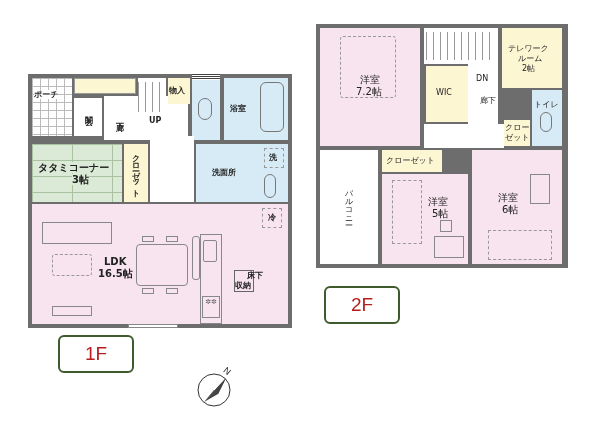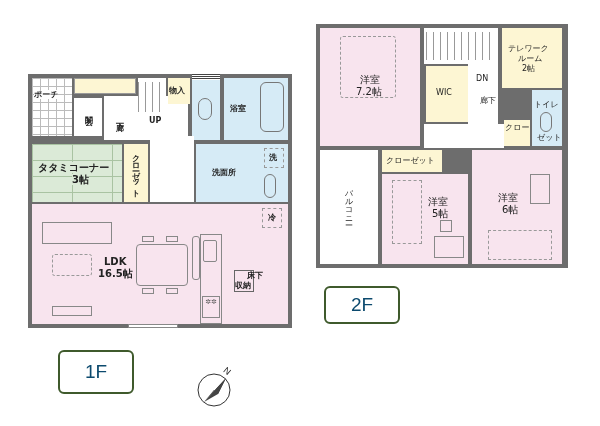--- a/index.html
+++ b/index.html
@@ -10,21 +10,21 @@
   .pink{background:#f8e4ee;}
   .green{background:#dbead7;}
   .blue{background:#d6ebf6;}
   .yellow{background:#fdf6d3;}
   .white{background:#fff;}
   .lbl{position:absolute;font-size:10px;line-height:11px;text-align:center;white-space:nowrap;color:#222;}
   .lbl.sm{font-size:8px;line-height:9px;}
   .lbl.vert{writing-mode:vertical-rl;text-orientation:upright;letter-spacing:0px;}
   .dash{position:absolute;border:1px dashed #999;box-sizing:border-box;}
   .fbox{position:absolute;border:1px solid #888;box-sizing:border-box;background:transparent;}
-  .floor-badge{position:absolute;border:2px solid #3f5a2c;border-radius:6px;background:#fff;font-family:"Liberation Sans",sans-serif;font-size:19px;display:flex;align-items:center;justify-content:center;box-sizing:border-box;color:#0c4a6e;}
+  .floor-badge{position:absolute;border:2px solid #3f5a2c;border-radius:6px;background:#fff;font-family:"Liberation Sans",sans-serif;font-size:19px;display:flex;align-items:center;justify-content:center;box-sizing:border-box;color:#b91c1c;}
   .tatami-grid{position:absolute;background-image:linear-gradient(#a9c3a2 1px,transparent 1px),linear-gradient(90deg,#a9c3a2 1px,transparent 1px);background-size:40px 16px;}
   .stairs{position:absolute;background-image:linear-gradient(90deg,#999 1px,transparent 1px);background-size:7px 100%;}
 </style>
 </head>
 <body>
 
 <div class="abs" style="left:28px;top:74px;width:212px;height:254px;font-weight:bold;">
 
   <div class="abs wall" style="left:0;top:0;width:264px;height:254px;"></div>
 
@@ -120,21 +120,21 @@
   <div class="lbl sm" style="left:192px;top:20px;">テレワーク</div>
   <div class="lbl sm" style="left:202px;top:30px;text-align:center;">ルーム</div>
   <div class="lbl sm" style="left:206px;top:40px;">2帖</div>
 
   <div class="room blue" style="left:216px;top:66px;width:30px;height:56px;"></div>
   <div class="lbl sm" style="left:218px;top:76px;text-align:center;">トイレ</div>
   <div class="abs" style="left:224px;top:88px;width:12px;height:20px;border:1px solid #777;border-radius:6px;"></div>
 
   <div class="room yellow" style="left:188px;top:96px;width:26px;height:26px;"></div>
   <div class="lbl sm" style="left:189px;top:99px;">クロー</div>
-  <div class="lbl sm" style="left:189px;top:109px;padding-left:32px;">ゼット</div>
+  <div class="lbl sm" style="left:189px;top:109px;">ゼット</div>
 
   <div class="room white" style="left:4px;top:126px;width:58px;height:114px;"></div>
   <div class="lbl sm vert" style="left:28px;top:160px;">バルコニー</div>
 
   <div class="room yellow" style="left:66px;top:126px;width:60px;height:22px;"></div>
   <div class="lbl sm" style="left:70px;top:132px;">クローゼット</div>
 
   <div class="room pink" style="left:66px;top:150px;width:86px;height:90px;"></div>
   <div class="dash" style="left:76px;top:156px;width:30px;height:64px;"></div>
   <div class="fbox" style="left:118px;top:212px;width:30px;height:22px;"></div>
@@ -143,21 +143,21 @@
   <div class="lbl" style="left:116px;top:184px;">5帖</div>
 
   <div class="room pink" style="left:156px;top:126px;width:90px;height:114px;"></div>
   <div class="dash" style="left:172px;top:206px;width:64px;height:30px;"></div>
   <div class="fbox" style="left:214px;top:150px;width:20px;height:30px;"></div>
   <div class="lbl" style="left:182px;top:168px;">洋室</div>
   <div class="lbl" style="left:186px;top:180px;">6帖</div>
 </div>
 
 <div class="floor-badge" style="left:324px;top:286px;width:76px;height:38px;">2F</div>
-<div class="floor-badge" style="left:58px;top:350px;width:76px;height:44px;">1F</div>
+<div class="floor-badge" style="left:58px;top:335px;width:76px;height:38px;">1F</div>
 
 <div class="abs" style="left:196px;top:368px;width:40px;height:40px;">
   <svg width="40" height="40" viewBox="0 0 40 40">
     <circle cx="18" cy="22" r="16" fill="#fff" stroke="#333" stroke-width="1"></circle>
     <polygon points="30,10 8,34 18,22 22,26" fill="#222"></polygon>
     <polygon points="30,10 8,34 22,26" fill="#444"></polygon>
   </svg>
   <span style="position:absolute;left:28px;top:-2px;font-size:9px;font-family:'Liberation Sans',sans-serif;transform:rotate(40deg);">N</span>
 </div>
 

